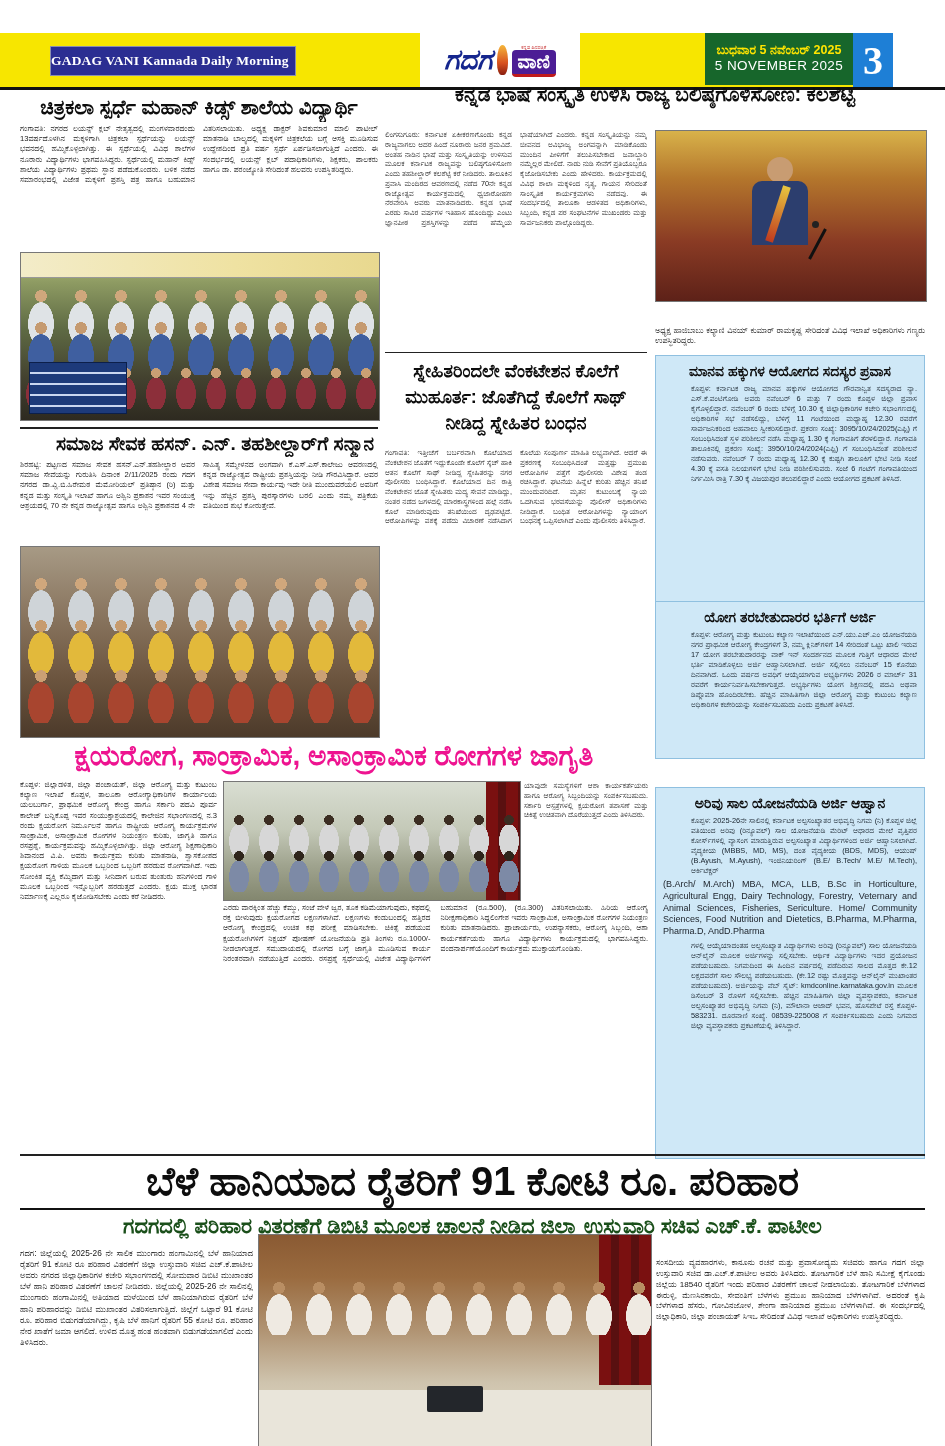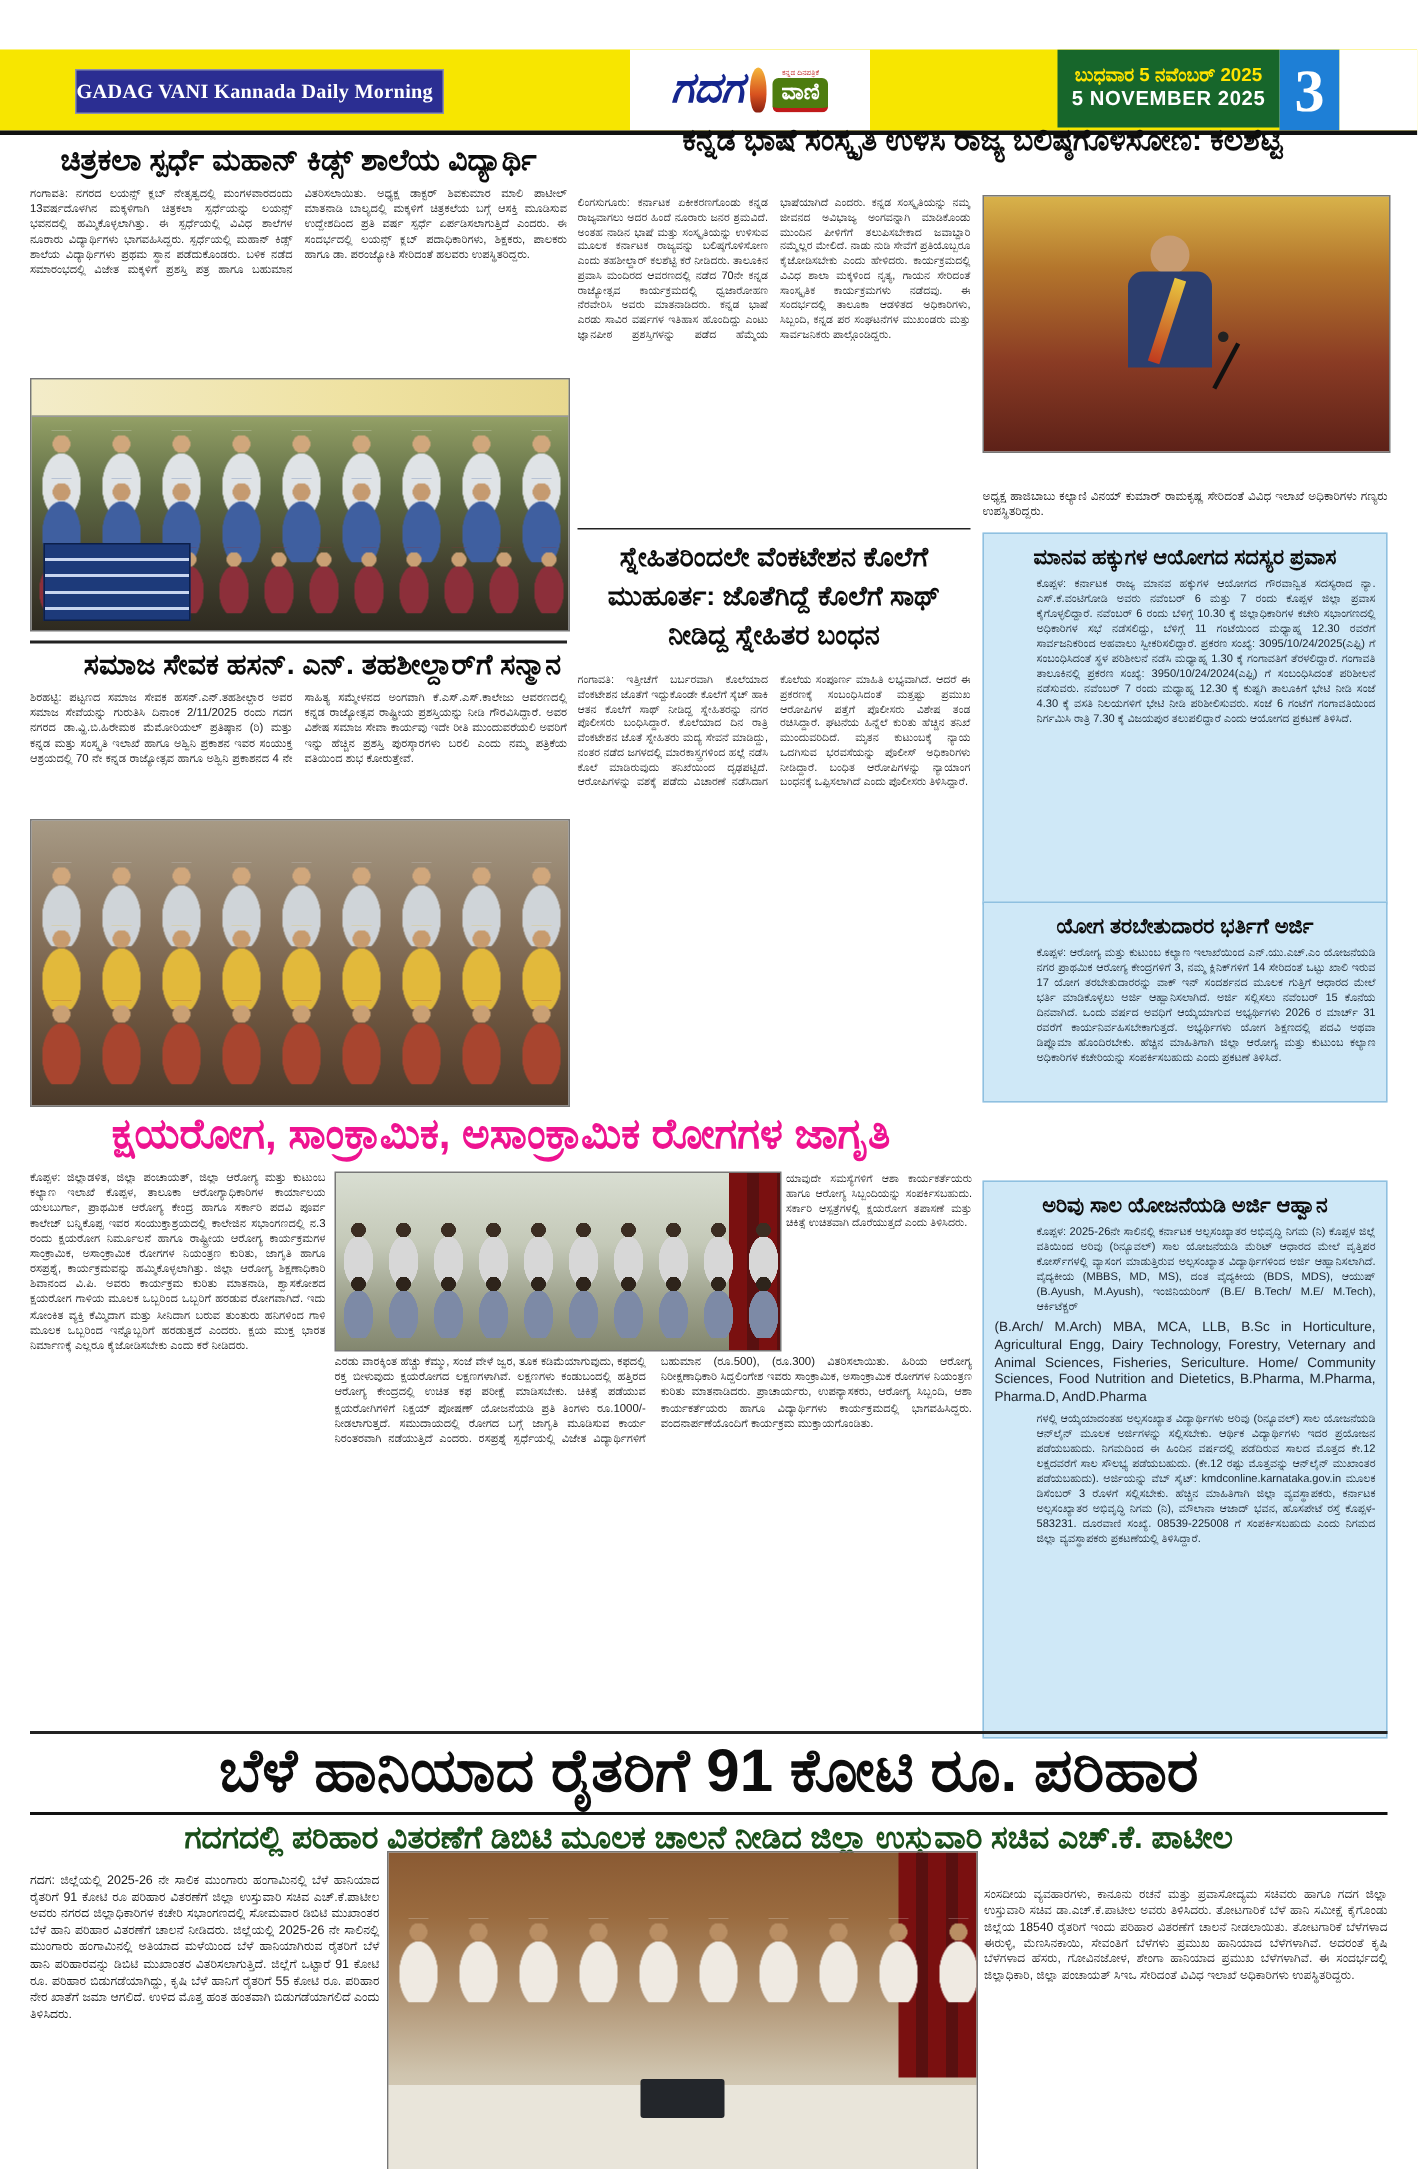--- a/index.html
+++ b/index.html
@@ -8,25 +8,25 @@
   .abs{position:absolute;overflow:hidden;}
   
   .mast{background:#f7e600;}
   .brandbox{background:#2b2e92;border:1px solid #8a8fb0;color:#fff;display:flex;align-items:center;justify-content:flex-start;
             font-weight:bold;font-size:13.5px;letter-spacing:.2px;font-family:"Liberation Serif",serif;}
   .logoarea{background:#fff;display:flex;align-items:center;justify-content:center;gap:4px;}
   .logo1{color:#15268e;font-weight:bold;font-size:28px;font-style:italic;font-family:"Liberation Serif",serif;}
   .flame{width:11px;height:30px;border-radius:50% 50% 40% 40%;background:linear-gradient(180deg,#f5b63a,#d8521f 60%,#8a1f10);}
   .logo2wrap{position:relative;display:flex;flex-direction:column;align-items:center;}
   .tagline{color:#c01a1a;font-size:5px;line-height:6px;}
-  .logo2{color:#fff;background:#4d7c0f;font-weight:bold;font-size:15px;padding:1px 6px;border-radius:4px;
+  .logo2{color:#fff;background:#4c1d95;font-weight:bold;font-size:19px;padding:1px 6px;border-radius:4px;
          border-bottom:3px solid #c01a1a;font-family:"Liberation Serif",serif;}
   .datebox{background:#17662b;display:flex;flex-direction:column;align-items:center;justify-content:center;line-height:1.25;}
   .date-kn{color:#ffe400;font-weight:bold;font-size:12.5px;}
-  .date-en{color:#ffffff;font-weight:bold;font-size:13.5px;letter-spacing:.4px;text-align:right;}
+  .date-en{color:#ffffff;font-weight:normal;font-size:13.5px;letter-spacing:.4px;text-align:right;}
   .pagebox{background:#1e7fd6;color:#fff;display:flex;align-items:center;justify-content:center;
            font-size:40px;font-weight:bold;font-family:"Liberation Serif",serif;}
   .mastrule{background:#111;}
   
   .hl{font-weight:bold;color:#0d0d0d;text-align:center;line-height:1.18;}
   .bt{font-size:7.6px;line-height:1.34;text-align:justify;color:#191919;}
   .cols2{column-count:2;column-gap:8px;}
   .caption{font-size:8px;line-height:1.3;color:#111;font-weight:normal;text-align:justify;margin-top:20px;}
   .bluebox{background:#cfe8f7;border:1px solid #8fc0e0;padding:6px 7px;box-sizing:border-box;}
   .bluebox .bhl{font-weight:bold;font-size:14px;text-align:center;margin:1px 0 4px 0;color:#0d0d0d;line-height:1.2;}
@@ -122,21 +122,21 @@
     <div class="mic" style="left:160px;top:96px;"></div>
     <div class="micball" style="left:156px;top:90px;"></div>
   </div>
   <div class="abs caption" style="left:655px;top:306px;width:270px;height:42px;">ಅಧ್ಯಕ್ಷ ಹಾಜಿಬಾಬು ಕಲ್ಯಾಣಿ ವಿನಯ್ ಕುಮಾರ್ ರಾಮಕೃಷ್ಣ ಸೇರಿದಂತೆ ವಿವಿಧ ಇಲಾಖೆ ಅಧಿಕಾರಿಗಳು ಗಣ್ಯರು ಉಪಸ್ಥಿತರಿದ್ದರು.</div>
 
   <div class="abs bluebox" style="left:655px;top:355px;width:270px;height:248px;">
     <div class="bhl">ಮಾನವ ಹಕ್ಕುಗಳ ಆಯೋಗದ ಸದಸ್ಯರ ಪ್ರವಾಸ</div>
     <div class="bbt">ಕೊಪ್ಪಳ: ಕರ್ನಾಟಕ ರಾಜ್ಯ ಮಾನವ ಹಕ್ಕುಗಳ ಆಯೋಗದ ಗೌರವಾನ್ವಿತ ಸದಸ್ಯರಾದ ನ್ಯಾ. ಎಸ್.ಕೆ.ವಂಟಿಗೋಡಿ ಅವರು ನವೆಂಬರ್ 6 ಮತ್ತು 7 ರಂದು ಕೊಪ್ಪಳ ಜಿಲ್ಲಾ ಪ್ರವಾಸ ಕೈಗೊಳ್ಳಲಿದ್ದಾರೆ. ನವೆಂಬರ್ 6 ರಂದು ಬೆಳಿಗ್ಗೆ 10.30 ಕ್ಕೆ ಜಿಲ್ಲಾಧಿಕಾರಿಗಳ ಕಚೇರಿ ಸಭಾಂಗಣದಲ್ಲಿ ಅಧಿಕಾರಿಗಳ ಸಭೆ ನಡೆಸಲಿದ್ದು, ಬೆಳಿಗ್ಗೆ 11 ಗಂಟೆಯಿಂದ ಮಧ್ಯಾಹ್ನ 12.30 ರವರೆಗೆ ಸಾರ್ವಜನಿಕರಿಂದ ಅಹವಾಲು ಸ್ವೀಕರಿಸಲಿದ್ದಾರೆ. ಪ್ರಕರಣ ಸಂಖ್ಯೆ: 3095/10/24/2025(ಎಫ್ಸಿ) ಗೆ ಸಂಬಂಧಿಸಿದಂತೆ ಸ್ಥಳ ಪರಿಶೀಲನೆ ನಡೆಸಿ ಮಧ್ಯಾಹ್ನ 1.30 ಕ್ಕೆ ಗಂಗಾವತಿಗೆ ತೆರಳಲಿದ್ದಾರೆ. ಗಂಗಾವತಿ ತಾಲೂಕಿನಲ್ಲಿ ಪ್ರಕರಣ ಸಂಖ್ಯೆ: 3950/10/24/2024(ಎಫ್ಸಿ) ಗೆ ಸಂಬಂಧಿಸಿದಂತೆ ಪರಿಶೀಲನೆ ನಡೆಸುವರು. ನವೆಂಬರ್ 7 ರಂದು ಮಧ್ಯಾಹ್ನ 12.30 ಕ್ಕೆ ಕುಷ್ಟಗಿ ತಾಲೂಕಿಗೆ ಭೇಟಿ ನೀಡಿ ಸಂಜೆ 4.30 ಕ್ಕೆ ವಸತಿ ನಿಲಯಗಳಿಗೆ ಭೇಟಿ ನೀಡಿ ಪರಿಶೀಲಿಸುವರು. ಸಂಜೆ 6 ಗಂಟೆಗೆ ಗಂಗಾವತಿಯಿಂದ ನಿರ್ಗಮಿಸಿ ರಾತ್ರಿ 7.30 ಕ್ಕೆ ವಿಜಯಪುರ ತಲುಪಲಿದ್ದಾರೆ ಎಂದು ಆಯೋಗದ ಪ್ರಕಟಣೆ ತಿಳಿಸಿದೆ.</div>
   </div>
 
-  <div class="abs bluebox" style="left:655px;top:601px;width:270px;height:134px;">
+  <div class="abs bluebox" style="left:655px;top:601px;width:270px;height:158px;">
     <div class="bhl">ಯೋಗ ತರಬೇತುದಾರರ ಭರ್ತಿಗೆ ಅರ್ಜಿ</div>
     <div class="bbt">ಕೊಪ್ಪಳ: ಆರೋಗ್ಯ ಮತ್ತು ಕುಟುಂಬ ಕಲ್ಯಾಣ ಇಲಾಖೆಯಿಂದ ಎನ್.ಯು.ಎಚ್.ಎಂ ಯೋಜನೆಯಡಿ ನಗರ ಪ್ರಾಥಮಿಕ ಆರೋಗ್ಯ ಕೇಂದ್ರಗಳಿಗೆ 3, ನಮ್ಮ ಕ್ಲಿನಿಕ್‌ಗಳಿಗೆ 14 ಸೇರಿದಂತೆ ಒಟ್ಟು ಖಾಲಿ ಇರುವ 17 ಯೋಗ ತರಬೇತುದಾರರನ್ನು ವಾಕ್ ಇನ್ ಸಂದರ್ಶನದ ಮೂಲಕ ಗುತ್ತಿಗೆ ಆಧಾರದ ಮೇಲೆ ಭರ್ತಿ ಮಾಡಿಕೊಳ್ಳಲು ಅರ್ಜಿ ಆಹ್ವಾನಿಸಲಾಗಿದೆ. ಅರ್ಜಿ ಸಲ್ಲಿಸಲು ನವೆಂಬರ್ 15 ಕೊನೆಯ ದಿನವಾಗಿದೆ. ಒಂದು ವರ್ಷದ ಅವಧಿಗೆ ಆಯ್ಕೆಯಾಗುವ ಅಭ್ಯರ್ಥಿಗಳು 2026 ರ ಮಾರ್ಚ್ 31 ರವರೆಗೆ ಕಾರ್ಯನಿರ್ವಹಿಸಬೇಕಾಗುತ್ತದೆ. ಅಭ್ಯರ್ಥಿಗಳು ಯೋಗ ಶಿಕ್ಷಣದಲ್ಲಿ ಪದವಿ ಅಥವಾ ಡಿಪ್ಲೊಮಾ ಹೊಂದಿರಬೇಕು. ಹೆಚ್ಚಿನ ಮಾಹಿತಿಗಾಗಿ ಜಿಲ್ಲಾ ಆರೋಗ್ಯ ಮತ್ತು ಕುಟುಂಬ ಕಲ್ಯಾಣ ಅಧಿಕಾರಿಗಳ ಕಚೇರಿಯನ್ನು ಸಂಪರ್ಕಿಸಬಹುದು ಎಂದು ಪ್ರಕಟಣೆ ತಿಳಿಸಿದೆ.</div>
   </div>
 
   <div class="abs bluebox" style="left:655px;top:787px;width:270px;height:372px;">
     <div class="bhl">ಅರಿವು ಸಾಲ ಯೋಜನೆಯಡಿ ಅರ್ಜಿ ಆಹ್ವಾನ</div>
     <div class="bbt">ಕೊಪ್ಪಳ: 2025-26ನೇ ಸಾಲಿನಲ್ಲಿ ಕರ್ನಾಟಕ ಅಲ್ಪಸಂಖ್ಯಾತರ ಅಭಿವೃದ್ಧಿ ನಿಗಮ (ನಿ) ಕೊಪ್ಪಳ ಜಿಲ್ಲೆ ವತಿಯಿಂದ ಅರಿವು (ರಿನ್ಯೂವಲ್) ಸಾಲ ಯೋಜನೆಯಡಿ ಮೆರಿಟ್ ಆಧಾರದ ಮೇಲೆ ವೃತ್ತಿಪರ ಕೋರ್ಸ್‌ಗಳಲ್ಲಿ ವ್ಯಾಸಂಗ ಮಾಡುತ್ತಿರುವ ಅಲ್ಪಸಂಖ್ಯಾತ ವಿದ್ಯಾರ್ಥಿಗಳಿಂದ ಅರ್ಜಿ ಆಹ್ವಾನಿಸಲಾಗಿದೆ. ವೈದ್ಯಕೀಯ (MBBS, MD, MS), ದಂತ ವೈದ್ಯಕೀಯ (BDS, MDS), ಆಯುಷ್ (B.Ayush, M.Ayush), ಇಂಜಿನಿಯರಿಂಗ್ (B.E/ B.Tech/ M.E/ M.Tech), ಆರ್ಕಿಟೆಕ್ಚರ್</div>
     <div class="eng" style="margin:3px 0;">(B.Arch/ M.Arch) MBA, MCA, LLB, B.Sc in Horticulture, Agricultural Engg, Dairy Technology, Forestry, Veternary and Animal Sciences, Fisheries, Sericulture. Home/ Community Sciences, Food Nutrition and Dietetics, B.Pharma, M.Pharma, Pharma.D, AndD.Pharma</div>
     <div class="bbt">ಗಳಲ್ಲಿ ಆಯ್ಕೆಯಾದಂತಹ ಅಲ್ಪಸಂಖ್ಯಾತ ವಿದ್ಯಾರ್ಥಿಗಳು ಅರಿವು (ರಿನ್ಯೂವಲ್) ಸಾಲ ಯೋಜನೆಯಡಿ ಆನ್‌ಲೈನ್ ಮೂಲಕ ಅರ್ಜಿಗಳನ್ನು ಸಲ್ಲಿಸಬೇಕು. ಆರ್ಥಿಕ ವಿದ್ಯಾರ್ಥಿಗಳು ಇದರ ಪ್ರಯೋಜನ ಪಡೆಯಬಹುದು. ನಿಗಮದಿಂದ ಈ ಹಿಂದಿನ ವರ್ಷದಲ್ಲಿ ಪಡೆದಿರುವ ಸಾಲದ ಮೊತ್ತದ ಕೇ.12 ಲಕ್ಷದವರೆಗೆ ಸಾಲ ಸೌಲಭ್ಯ ಪಡೆಯಬಹುದು. (ಕೇ.12 ರಷ್ಟು ಮೊತ್ತವನ್ನು ಆನ್‌ಲೈನ್ ಮುಖಾಂತರ ಪಡೆಯಬಹುದು). ಅರ್ಜಿಯನ್ನು ವೆಬ್ ಸೈಟ್: kmdconline.karnataka.gov.in ಮೂಲಕ ಡಿಸೆಂಬರ್ 3 ರೊಳಗೆ ಸಲ್ಲಿಸಬೇಕು. ಹೆಚ್ಚಿನ ಮಾಹಿತಿಗಾಗಿ ಜಿಲ್ಲಾ ವ್ಯವಸ್ಥಾಪಕರು, ಕರ್ನಾಟಕ ಅಲ್ಪಸಂಖ್ಯಾತರ ಅಭಿವೃದ್ಧಿ ನಿಗಮ (ನಿ), ಮೌಲಾನಾ ಆಜಾದ್ ಭವನ, ಹೊಸಪೇಟೆ ರಸ್ತೆ ಕೊಪ್ಪಳ- 583231. ದೂರವಾಣಿ ಸಂಖ್ಯೆ. 08539-225008 ಗೆ ಸಂಪರ್ಕಿಸಬಹುದು ಎಂದು ನಿಗಮದ ಜಿಲ್ಲಾ ವ್ಯವಸ್ಥಾಪಕರು ಪ್ರಕಟಣೆಯಲ್ಲಿ ತಿಳಿಸಿದ್ದಾರೆ.</div>
   </div>

